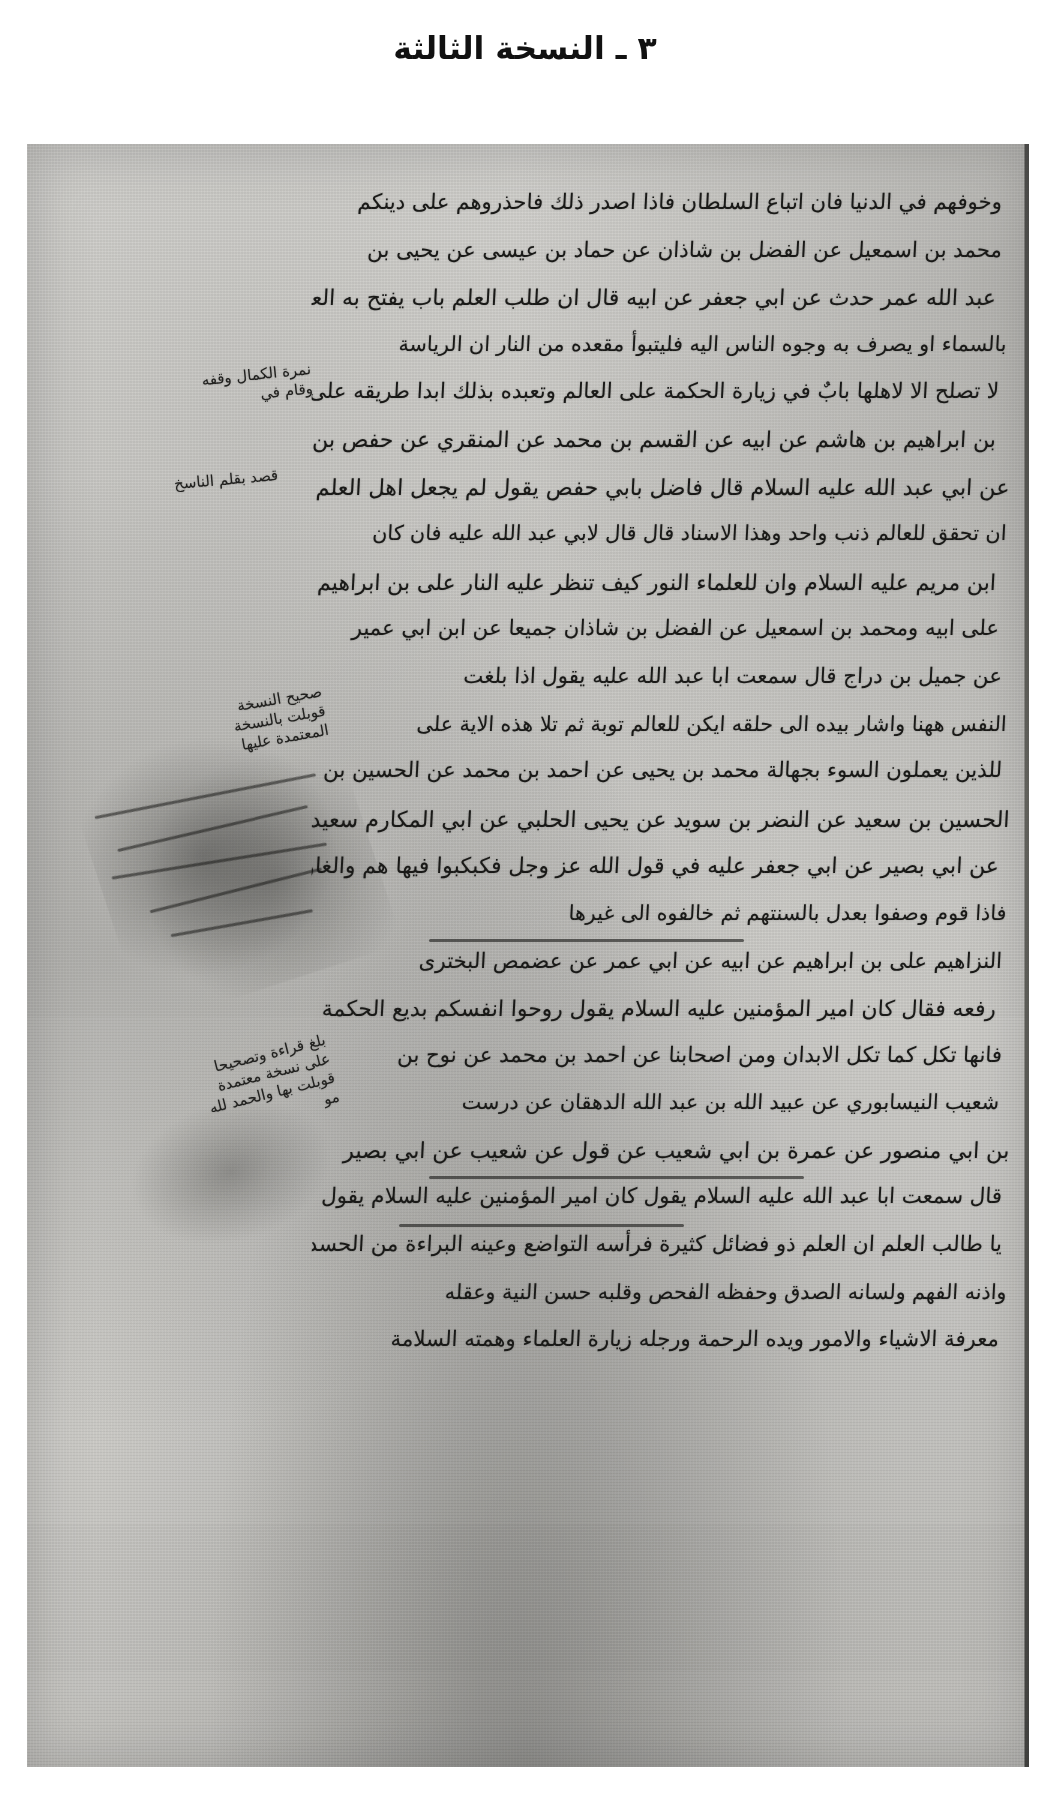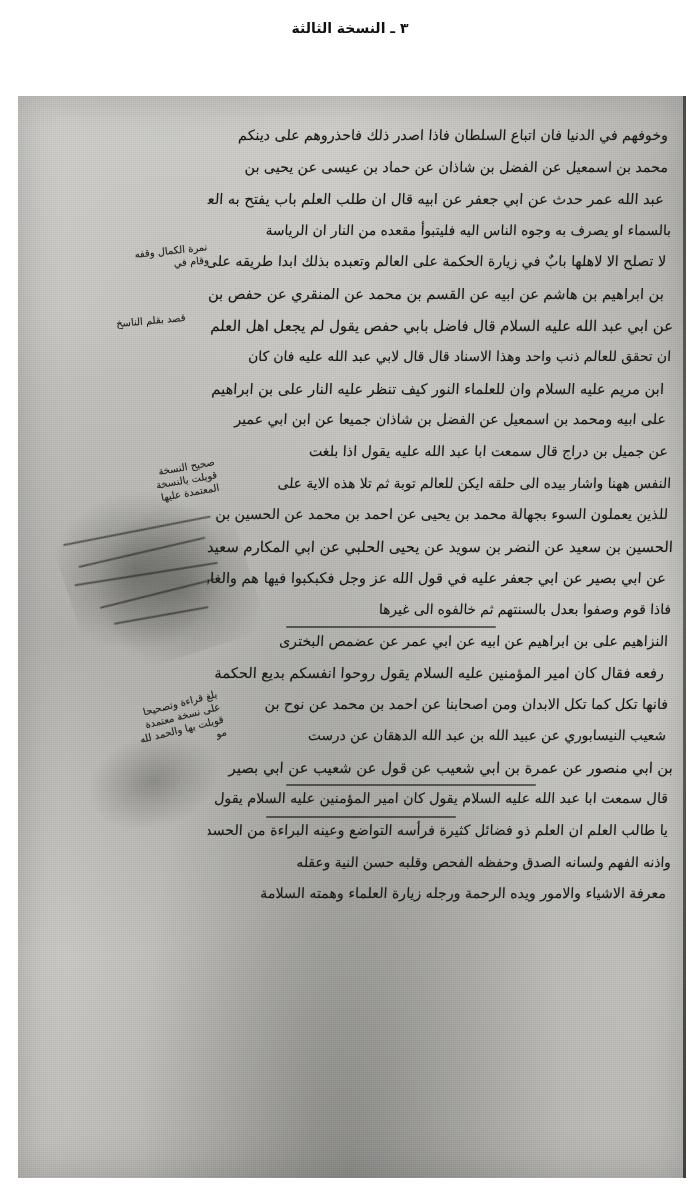--- a/index.html
+++ b/index.html
@@ -24,21 +24,21 @@
 
   
   .caption {
     position: absolute;
     top: 20px;
     left: 0;
     width: 700px;
     text-align: center;
     direction: rtl;
     font-family: "DejaVu Sans", sans-serif;
-    font-size: 14px;
+    font-size: 21px;
     font-weight: bold;
     color: #111;
     letter-spacing: 0.5px;
   }
 
   
   .plate {
     position: absolute;
     top: 96px;
     left: 18px;

